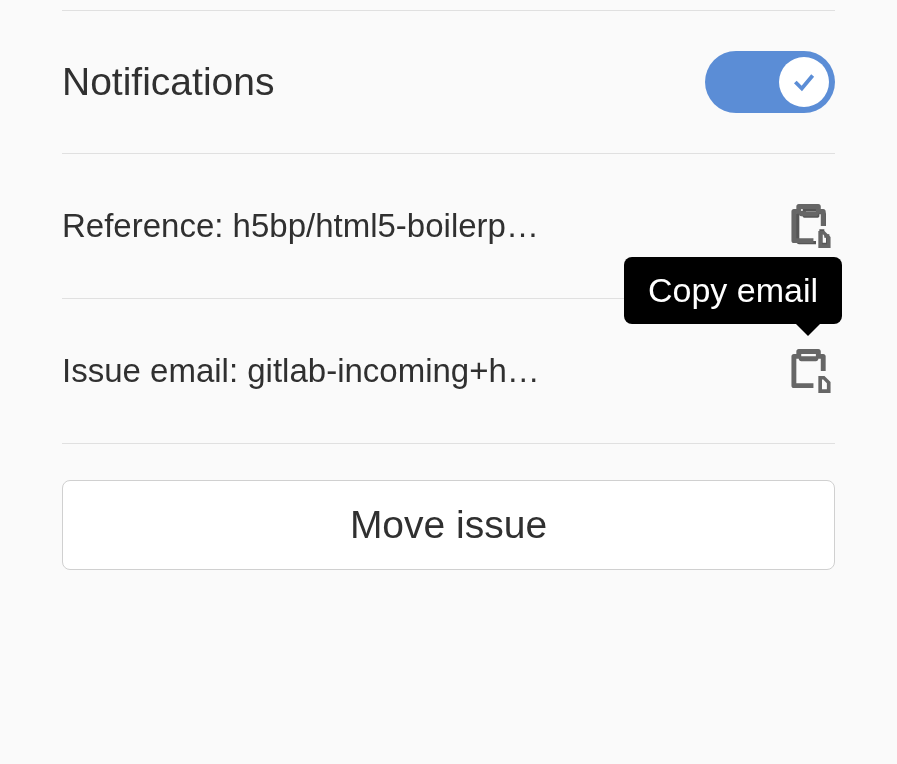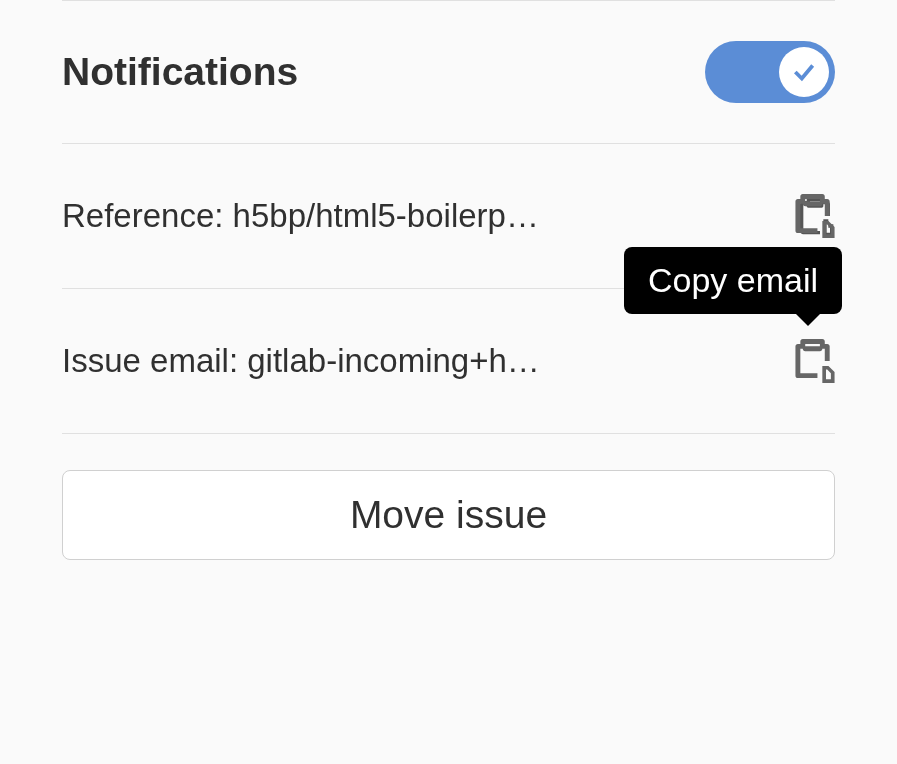--- a/index.html
+++ b/index.html
@@ -17,22 +17,21 @@
     }
     .sidebar {
       padding: 0 62px;
     }
     .section {
       border-bottom: 1px solid #e0e0e0;
       padding: 40px 0;
     }
     .section-top-divider {
       border-top: 1px solid #e0e0e0;
-      margin-top: 0;
-      font-weight: bold;
+      margin-top: 10px;
     }
     .notifications-row {
       display: flex;
       align-items: center;
       justify-content: space-between;
     }
     .label-text {
       font-size: 39px;
       color: #303030;
     }
@@ -79,21 +78,21 @@
       text-overflow: ellipsis;
       flex: 1;
       padding-right: 30px;
     }
     .copy-btn {
       cursor: pointer;
       width: 44px;
       height: 44px;
       display: flex;
       align-items: center;
-      justify-content: flex-end;
+      justify-content: flex-start;
       flex-shrink: 0;
       position: relative;
     }
     .copy-btn svg {
       width: 40px;
       height: 44px;
       fill: #666;
     }
     .tooltip-container {
       position: relative;

